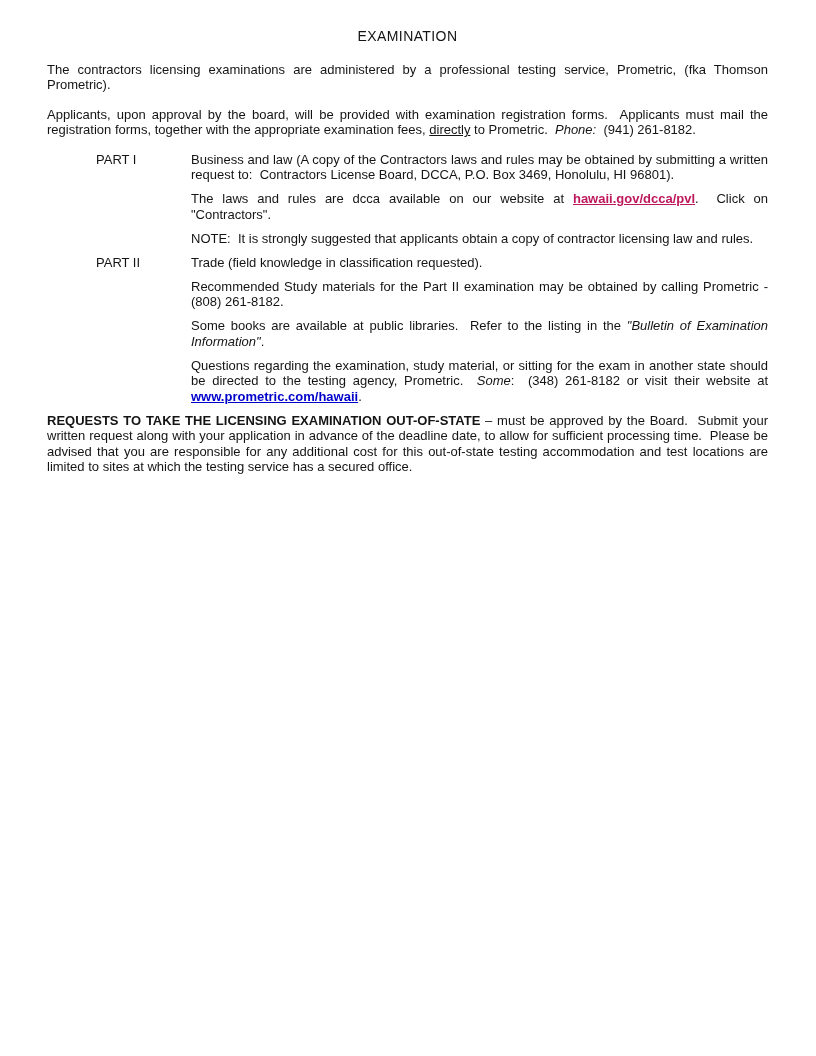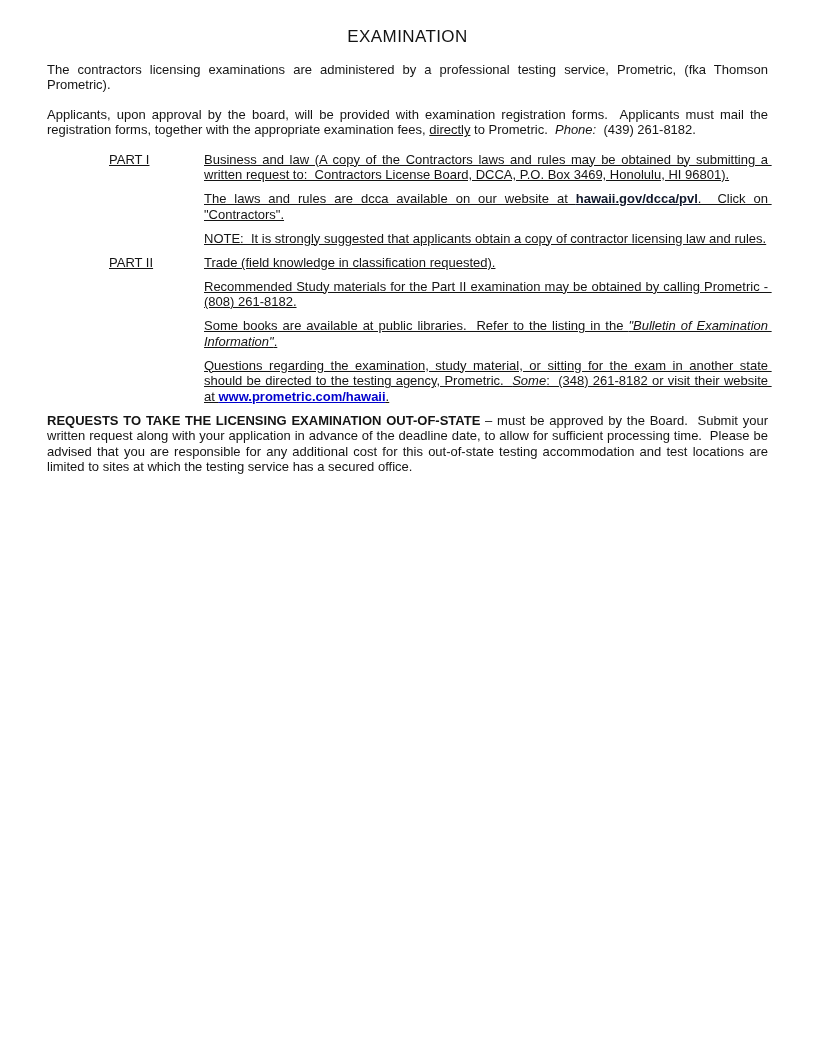--- a/index.html
+++ b/index.html
@@ -11,31 +11,30 @@
     line-height: 15.5px;
     color: #141414;
     overflow: hidden;
   }
   .doc { padding: 29px 48px 0 47px; }
   .title {
     text-align: center;
     letter-spacing: 0.4px;
     margin: 0 0 17px 0;
     font-weight: normal;
-    font-size: 17px;
+    font-size: 14px;
   }
   p.para {
     margin: 0 0 14px 0;
     text-align: justify;
     white-space: pre-wrap;
   }
   .part {
     display: flex;
-    margin-left: 62px;
-    text-decoration: underline;
+    margin-left: 49px;
   }
   .part-label {
     flex: 0 0 95px;
     width: 95px;
     white-space: pre-wrap;
   }
   .part-items { flex: 1 1 auto; min-width: 0; }
   .part-items p.para { margin: 0 0 8.5px 0; }
   .section-out-of-state { margin-top: 10px; }
   .section-interpreter { margin-top: 6px; }
@@ -50,28 +49,28 @@
 </style>
 </head>
 <body>
 
 <div class="doc">
 
   <h1 class="title">EXAMINATION</h1>
 
   <p class="para"><span>The contractors licensing examinations are administered by a professional testing service, Prometric, (fka Thomson Prometric).</span></p>
 
-  <p class="para"><span>Applicants, upon approval by the board, will be provided with examination registration forms.  Applicants must mail the registration forms, together with the appropriate examination fees, </span><span class="u">directly</span><span> to Prometric.  </span><span class="i">Phone:</span><span>  (439) 261-8182.</span></p>
+  <p class="para"><span>Applicants, upon approval by the board, will be provided with examination registration forms.  Applicants must mail the registration forms, together with the appropriate examination fees, </span><span class="u">directly</span><span> to Prometric.  </span><span class="i">Phone:</span><span>  (941) 261-8182.</span></p>
 
 
   <div class="part">
     <div class="part-label">PART I</div>
     <div class="part-items">
       <p class="para"><span>Business and law (A copy of the Contractors laws and rules may be obtained by submitting a written request to:  Contractors License Board, DCCA, P.O. Box 3469, Honolulu, HI 96801).</span></p>
-      <p class="para"><span>The laws and rules are dcca available on our website at </span><a class="doc-link" style="color:#0f172a">hawaii.gov/dcca/pvl</a><span>.  Click on "Contractors".</span></p>
+      <p class="para"><span>The laws and rules are dcca available on our website at </span><a class="doc-link" style="color:#be185d">hawaii.gov/dcca/pvl</a><span>.  Click on "Contractors".</span></p>
       <p class="para"><span>NOTE:  It is strongly suggested that applicants obtain a copy of contractor licensing law and rules.</span></p>
     </div>
   </div>
 
   <div class="part">
     <div class="part-label">PART II</div>
     <div class="part-items">
       <p class="para"><span>Trade (field knowledge in classification requested).</span></p>
       <p class="para"><span>Recommended Study materials for the Part II examination may be obtained by calling Prometric - (808) 261-8182.</span></p>
       <p class="para"><span>Some books are available at public libraries.  Refer to the listing in the </span><span class="i">"Bulletin of Examination Information"</span><span>.</span></p>

